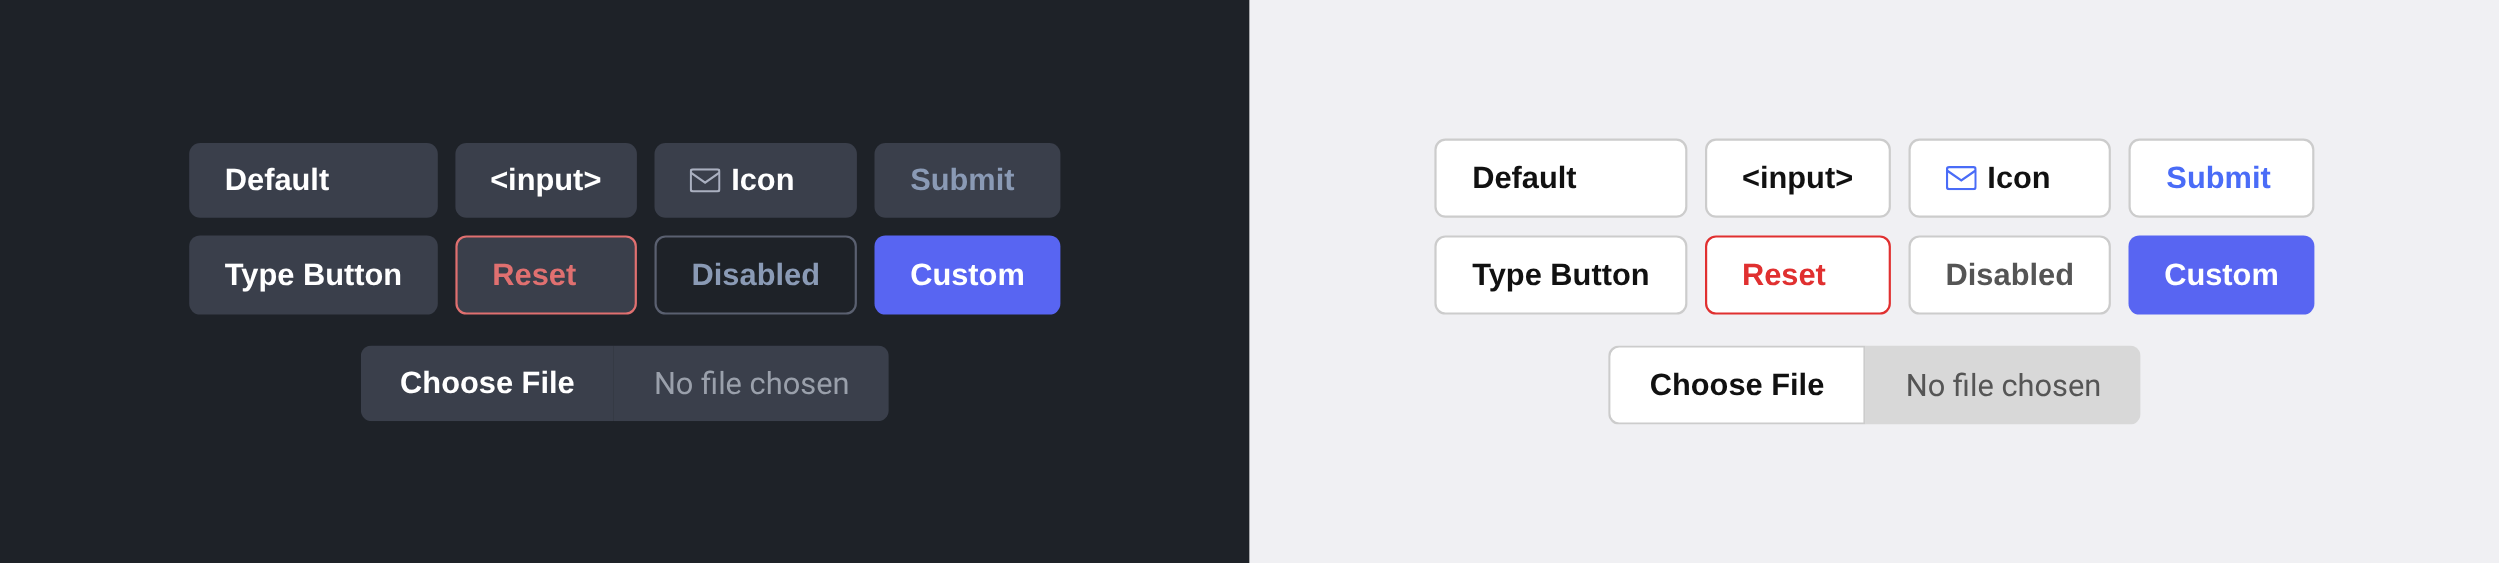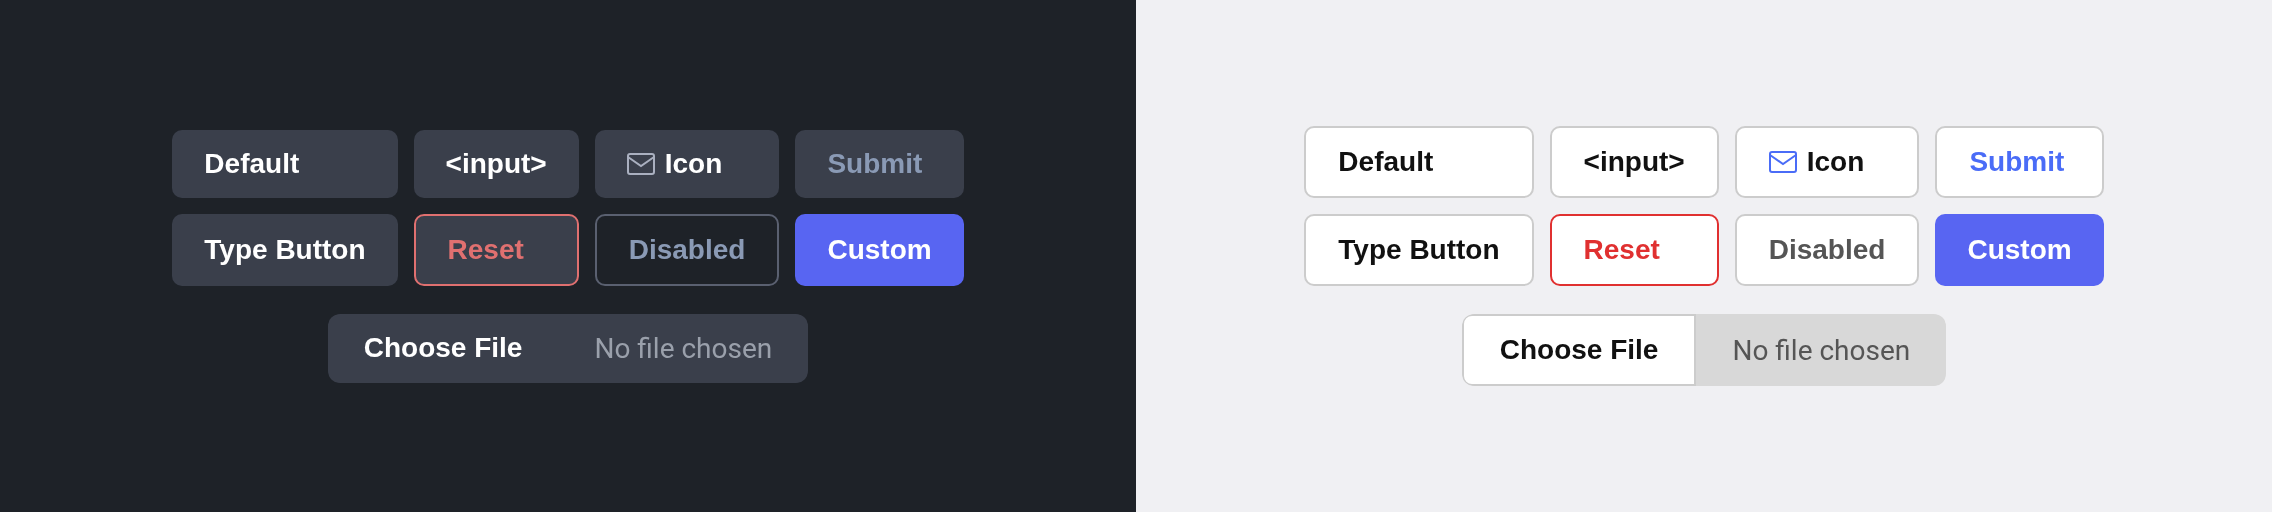--- a/index.html
+++ b/index.html
@@ -149,21 +149,21 @@
     .light-custom {
       background-color: #5865f2;
       color: #ffffff;
       border: none;
     }
 
     
     .file-input-row {
       display: flex;
       align-items: stretch;
-      border-radius: 12px;
+      border-radius: 0;
       overflow: hidden;
     }
 
     .dark-file-btn {
       background-color: #3a3f4b;
       color: #ffffff;
       border: none;
       padding: 18px 36px;
       font-size: 28px;
       font-weight: 700;

